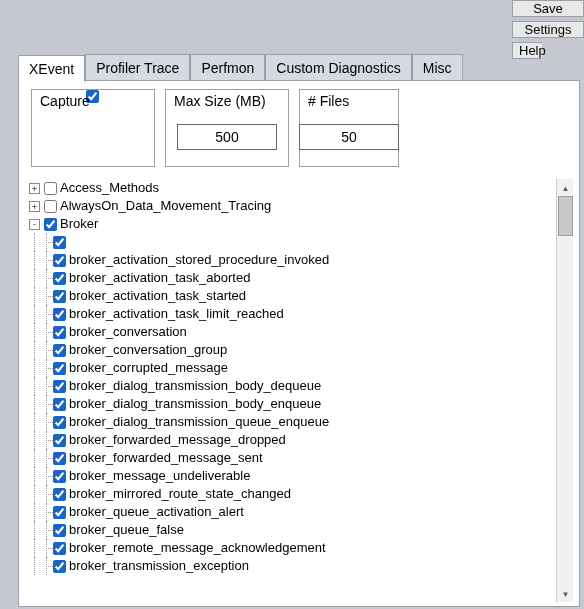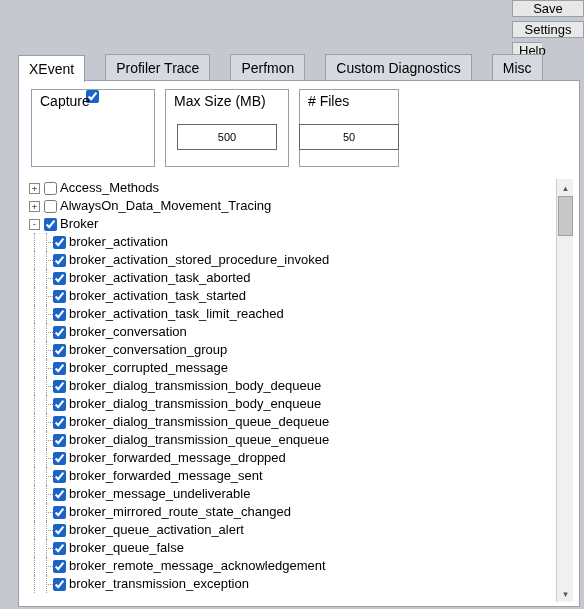--- a/index.html
+++ b/index.html
@@ -39,21 +39,20 @@
   .toolbar-btn.help { width: 30px; justify-content:flex-start; padding-left:6px; border-right:none;}
   
   .tabstrip {
     position: absolute;
     top: 54px;
     left: 18px;
     right: 4px;
     height: 26px;
     display: flex;
     align-items: flex-end;
-    gap: 20px;
   }
   .tab {
     padding: 5px 10px 5px 10px;
     background: #d6d9df;
     border: 1px solid #9aa0a8;
     border-bottom: none;
     margin-right: 0;
     font-size: 14px;
     cursor: pointer;
     position: relative;
@@ -101,21 +100,21 @@
   }
   .capture-check {
     margin-top: 36px;
   }
   .num-input {
     margin-top: 34px;
     width: 100px;
     height: 26px;
     border: 1px solid #666;
     text-align: center;
-    font-size: 11px;
+    font-size: 14px;
     font-family: inherit;
   }
   
   .tree-wrap {
     position: absolute;
     top: 98px;
     left: 10px;
     right: 6px;
     bottom: 4px;
     overflow: hidden;
@@ -249,21 +248,20 @@
           </div>
           <div class="node">
             <span class="expander">-</span>
             <input type="checkbox" class="chk" checked="" style="">
             <span class="node-label green">Broker</span>
           </div>
           <div class="node">
             <span class="dotline "></span>
             <span class="dotline tee"></span>
             <input type="checkbox" class="chk" checked="" style="">
-            <span class="node-label">broker_activation</span>
           </div>
           <div class="node">
             <span class="dotline "></span>
             <span class="dotline tee"></span>
             <input type="checkbox" class="chk" checked="" style="">
             <span class="node-label">broker_activation_stored_procedure_invoked</span>
           </div>
           <div class="node">
             <span class="dotline "></span>
             <span class="dotline tee"></span>
@@ -304,26 +302,20 @@
             <span class="dotline "></span>
             <span class="dotline tee"></span>
             <input type="checkbox" class="chk" checked="" style="">
             <span class="node-label">broker_dialog_transmission_body_dequeue</span>
           </div>
           <div class="node">
             <span class="dotline "></span>
             <span class="dotline tee"></span>
             <input type="checkbox" class="chk" checked="" style="">
             <span class="node-label">broker_dialog_transmission_body_enqueue</span>
-          </div>
-          <div class="node">
-            <span class="dotline "></span>
-            <span class="dotline tee"></span>
-            <input type="checkbox" class="chk" checked="" style="">
-            <span class="node-label">broker_dialog_transmission_queue_dequeue</span>
           </div>
           <div class="node">
             <span class="dotline "></span>
             <span class="dotline tee"></span>
             <input type="checkbox" class="chk" checked="" style="">
             <span class="node-label">broker_dialog_transmission_queue_enqueue</span>
           </div>
           <div class="node">
             <span class="dotline "></span>
             <span class="dotline tee"></span>

